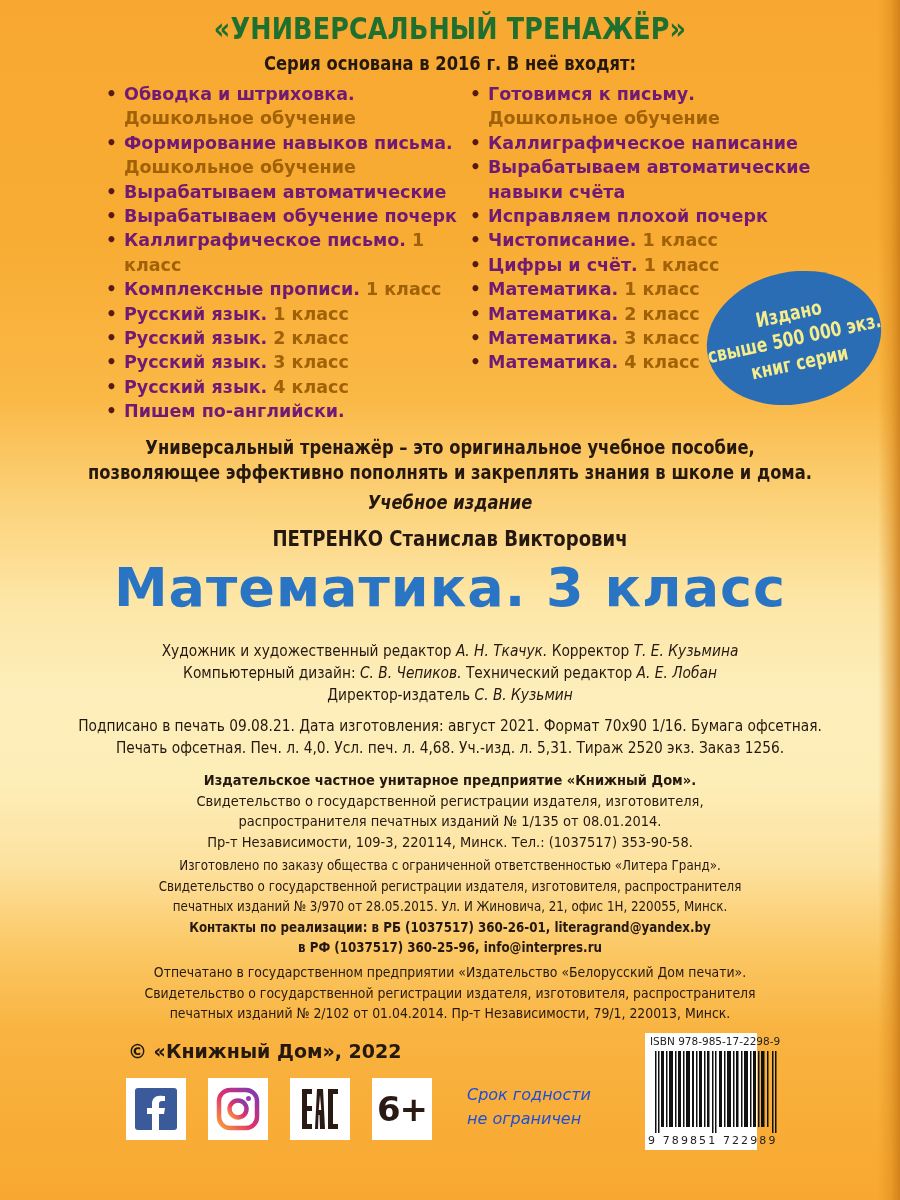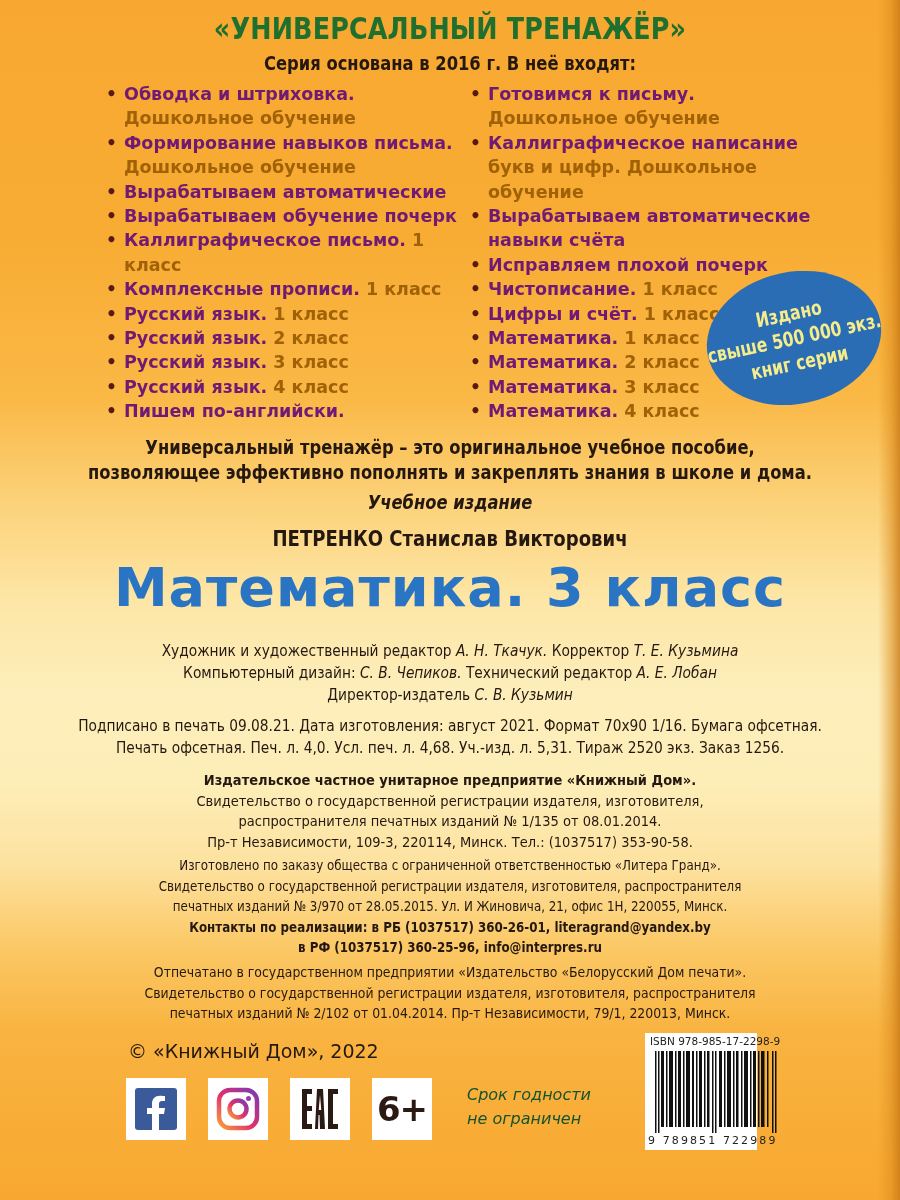--- a/index.html
+++ b/index.html
@@ -49,24 +49,24 @@
     font-family:"DejaVu Sans", sans-serif;
   }
   .credits { top:640px; font-size:16px; line-height:22px; transform:scaleX(0.86); transform-origin:center; }
   .credits i { font-style:italic; }
   .print { top:715px; font-size:16px; line-height:22px; transform:scaleX(0.86); transform-origin:center; }
   .publisher { top:770px; font-size:14.5px; line-height:20.5px; transform:scaleX(0.9); transform-origin:center; }
   .publisher .b { font-weight:bold; }
   .maker { top:855px; font-size:14.5px; line-height:20.5px; transform:scaleX(0.82); transform-origin:center; }
   .maker .b { font-weight:bold; }
   .printer { top:962px; font-size:14.5px; line-height:20.5px; transform:scaleX(0.86); transform-origin:center; }
-  .copyright { left:128px; top:1040px; font-weight:normal; font-size:19px; }
+  .copyright { left:128px; top:1040px; font-weight:bold; font-size:19px; }
   .icons { position:absolute; left:126px; top:1078px; display:flex; gap:22px; }
   .icon-box { width:60px; height:62px; background:#ffffff; display:flex; align-items:center; justify-content:center; }
-  .shelf { position:absolute; left:467px; top:1083px; font-style:italic; font-size:16px; line-height:24px; color:#14532d; }
+  .shelf { position:absolute; left:467px; top:1083px; font-style:italic; font-size:16px; line-height:24px; color:#1d4ed8; }
   .barcode {
     position:absolute; left:645px; top:1033px; width:112px; height:117px; background:#ffffff;
   }
   .barcode .isbn { position:absolute; left:5px; top:2px; font-size:10.5px; color:#222; white-space:nowrap; }
   .barcode .bars { position:absolute; left:10px; top:18px; width:122px; height:82px; }
   .barcode .digits { position:absolute; left:3px; top:101px; font-size:11px; color:#222; letter-spacing:2.1px; white-space:nowrap; }
 </style>
 </head>
 <body>
 
@@ -84,21 +84,21 @@
   <div class="item"><span class="bullet">•</span><span class="t">Комплексные прописи.</span><span class="s"> 1 класс</span></div>
   <div class="item"><span class="bullet">•</span><span class="t">Русский язык.</span><span class="s"> 1 класс</span></div>
   <div class="item"><span class="bullet">•</span><span class="t">Русский язык.</span><span class="s"> 2 класс</span></div>
   <div class="item"><span class="bullet">•</span><span class="t">Русский язык.</span><span class="s"> 3 класс</span></div>
   <div class="item"><span class="bullet">•</span><span class="t">Русский язык.</span><span class="s"> 4 класс</span></div>
   <div class="item"><span class="bullet">•</span><span class="t">Пишем по-английски.</span></div>
 </div>
 
 <div class="col right">
   <div class="item"><span class="bullet">•</span><span class="t">Готовимся к письму.</span><span class="s line2">Дошкольное обучение</span></div>
-  <div class="item"><span class="bullet">•</span><span class="t">Каллиграфическое написание</span><span class="s line2">букв и цифр. Дошкольное обучение</span></div>
+  <div class="item"><span class="bullet">•</span><span class="t">Каллиграфическое написание</span></div>
   <div class="item"><span class="bullet">•</span><span class="t">Вырабатываем автоматические</span><span class="t line2">навыки счёта</span></div>
   <div class="item"><span class="bullet">•</span><span class="t">Исправляем плохой почерк</span></div>
   <div class="item"><span class="bullet">•</span><span class="t">Чистописание.</span><span class="s"> 1 класс</span></div>
   <div class="item"><span class="bullet">•</span><span class="t">Цифры и счёт.</span><span class="s"> 1 класс</span></div>
   <div class="item"><span class="bullet">•</span><span class="t">Математика.</span><span class="s"> 1 класс</span></div>
   <div class="item"><span class="bullet">•</span><span class="t">Математика.</span><span class="s"> 2 класс</span></div>
   <div class="item"><span class="bullet">•</span><span class="t">Математика.</span><span class="s"> 3 класс</span></div>
   <div class="item"><span class="bullet">•</span><span class="t">Математика.</span><span class="s"> 4 класс</span></div>
 </div>
 

